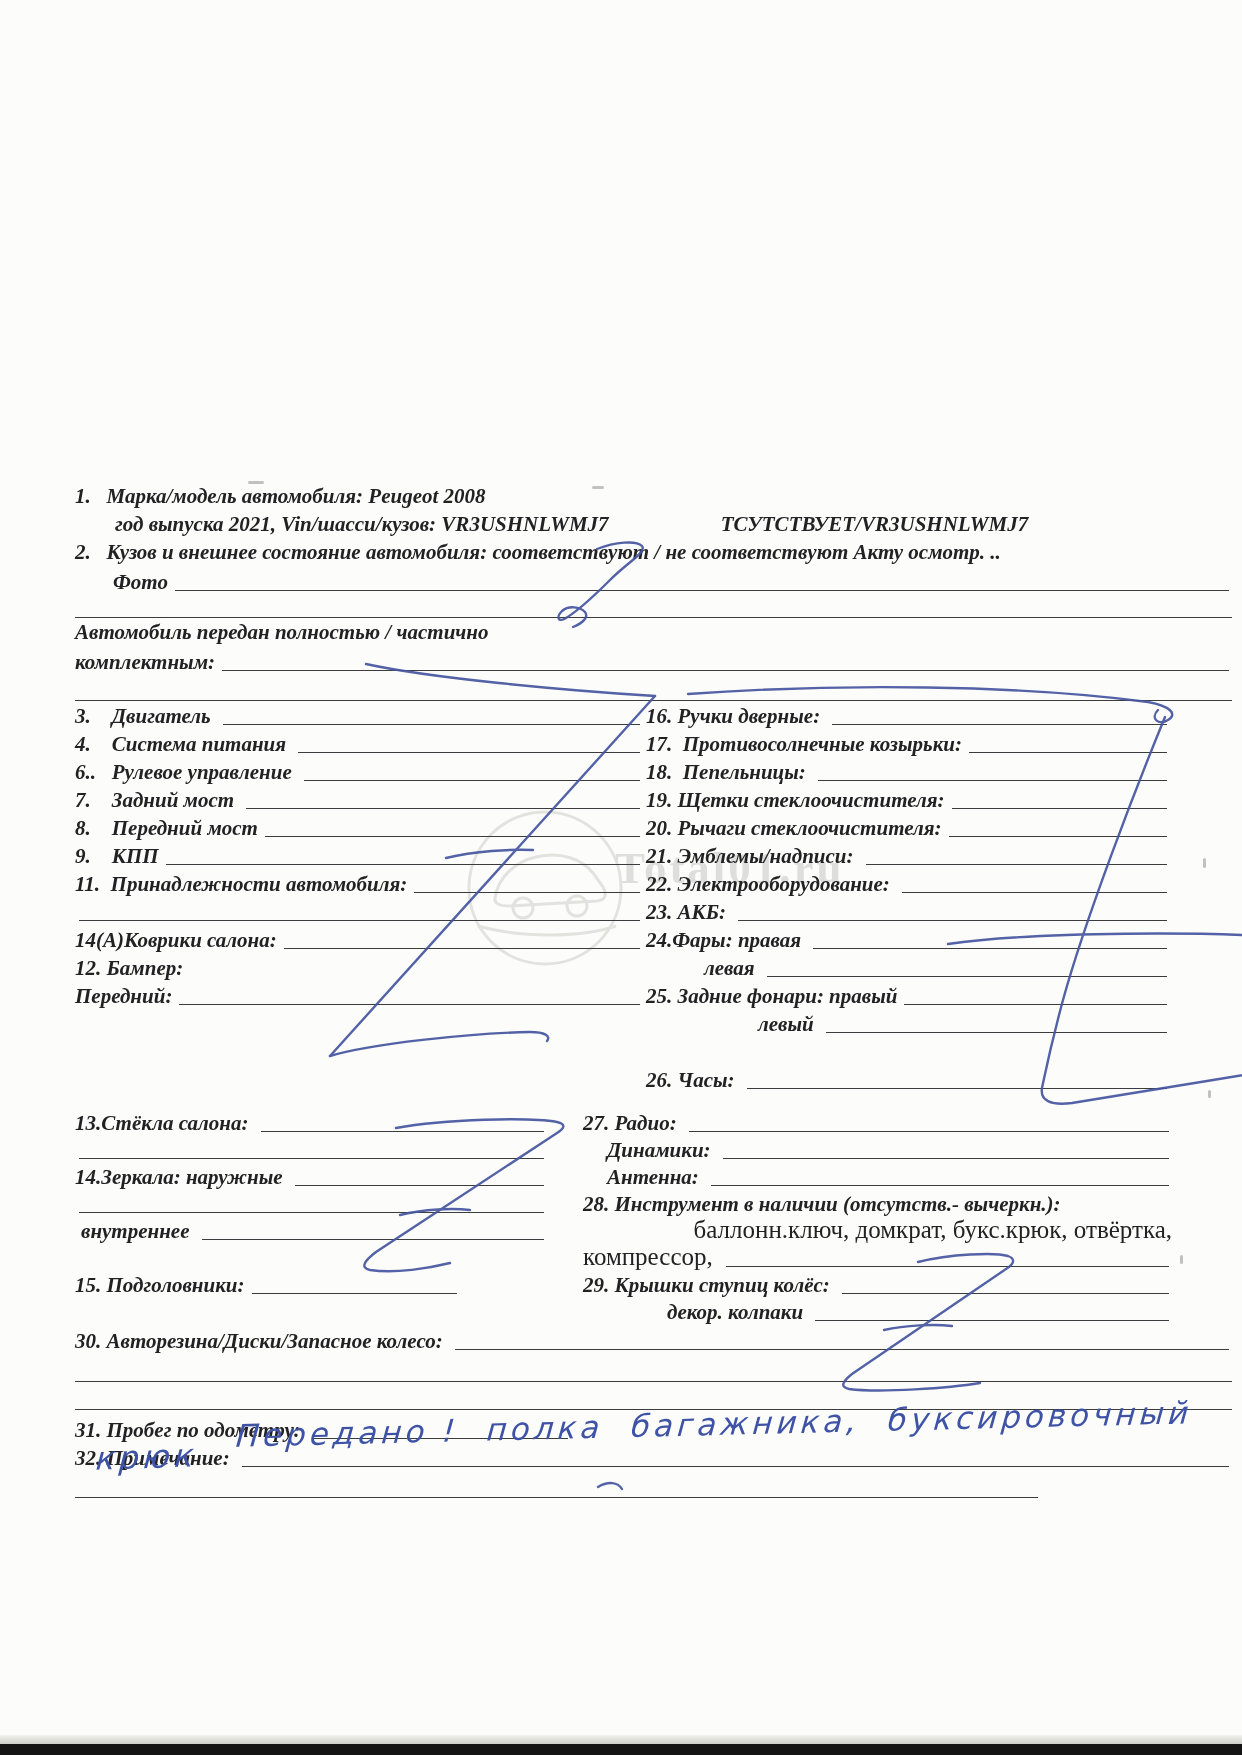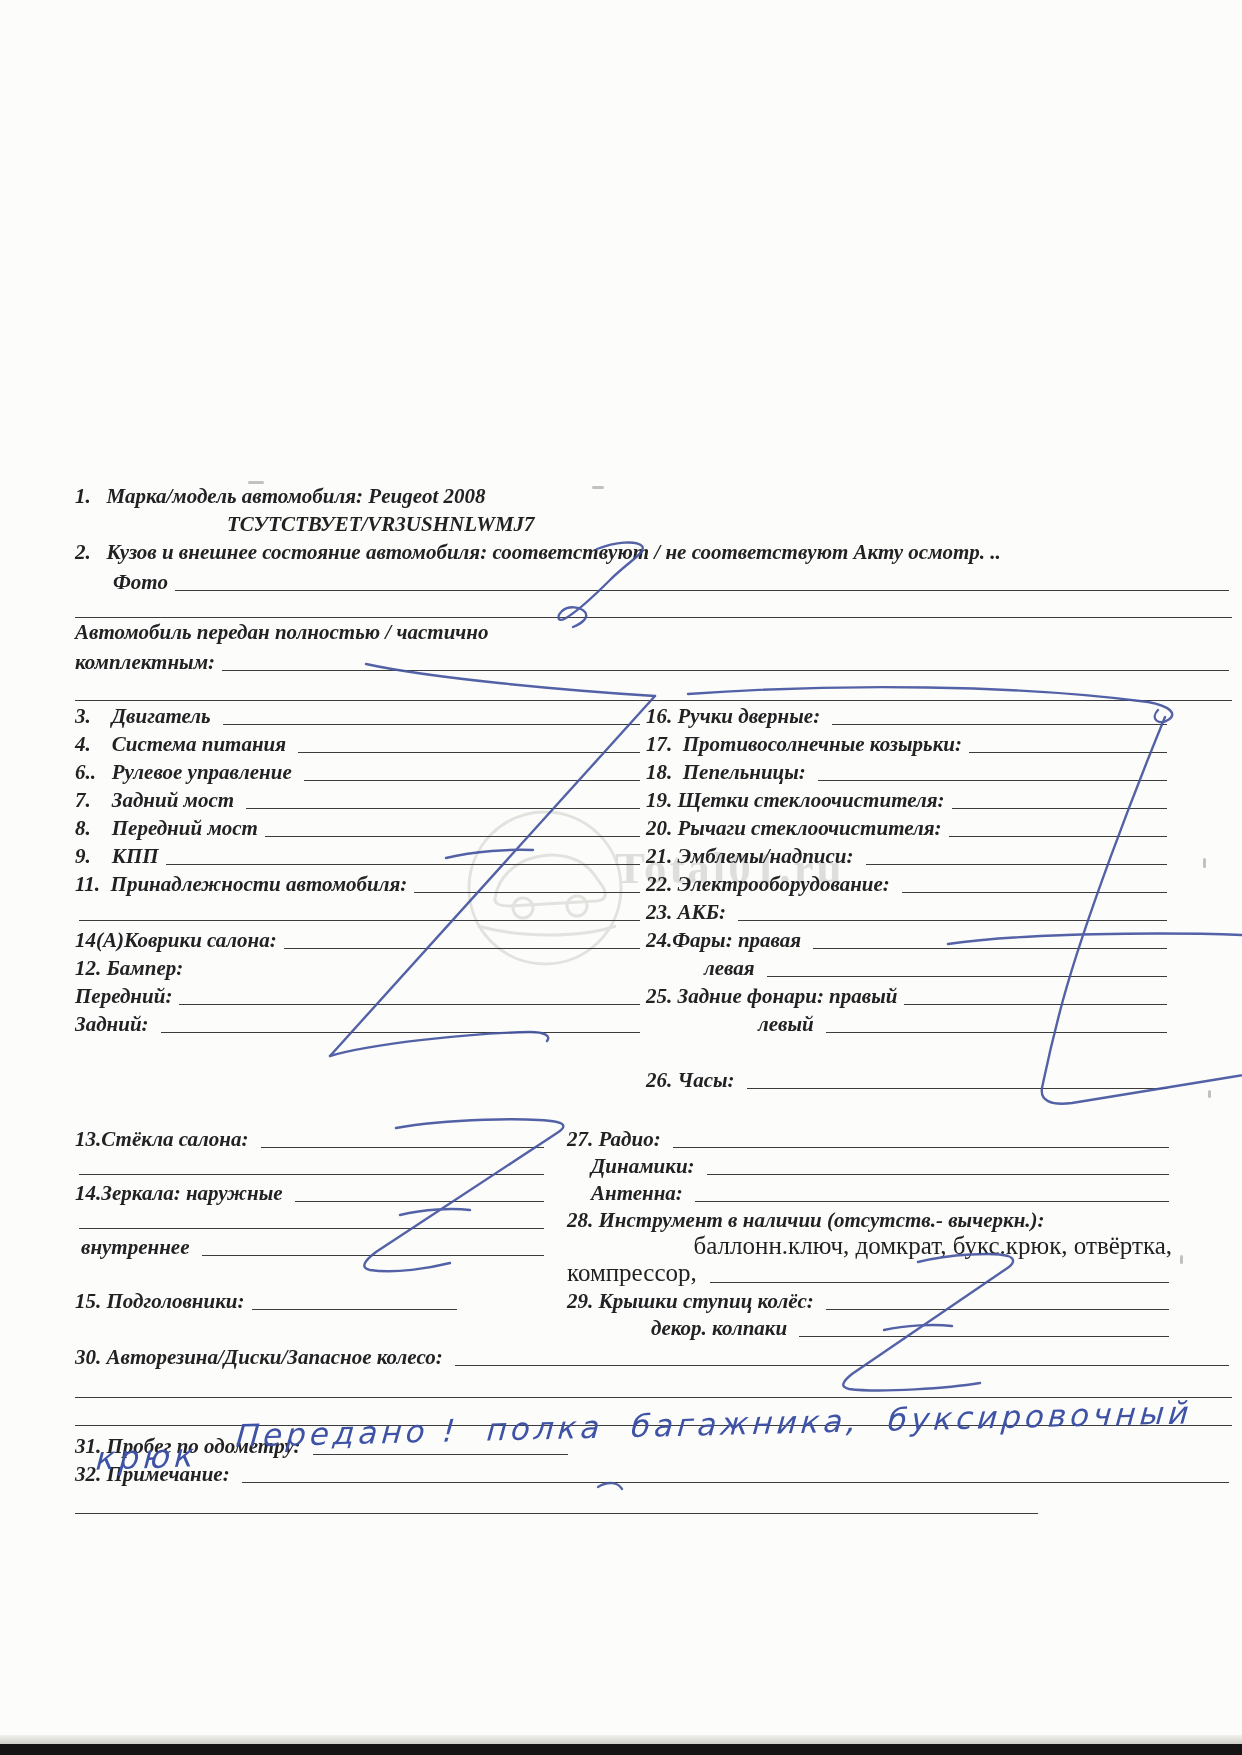--- a/index.html
+++ b/index.html
@@ -14,21 +14,21 @@
   .irow{display:flex; align-items:flex-end; white-space:pre;}
   .frow{display:flex; align-items:flex-end;}
   .flbl{white-space:pre;}
   .ffill{flex:1 1 auto; border-bottom:1.7px solid #3c3c3e; margin:0 3px 4px 7px; min-width:10px;}
   .hr{border-bottom:1.7px solid #3c3c3e;}
   .plain{font-style:normal; font-weight:normal; font-size:25px;justify-content:flex-end;}
   .cols{display:grid;}
   .sec1{grid-template-columns:568px 1fr; margin-top:0px;}
   .sec1 .frow{height:28px;text-align:right;}
   .sec1 .colR{padding-left:3px; padding-right:62px;}
-  .sec2{grid-template-columns:472px 1fr; margin-top:32px;}
+  .sec2{grid-template-columns:472px 1fr; margin-top:16px;gap:16px;}
   .sec2 .frow{height:27px;}
   .sec2 .colR{padding-left:20px; padding-right:60px;}
   .gap110{margin-left:112px;}
   .strokes{position:absolute; left:0; top:0; pointer-events:none;}
   .watermark{position:absolute; left:420px; top:800px; width:470px; height:180px; opacity:0.55; pointer-events:none;}
   .wm-text{
     position:absolute; left:195px; top:42px;
     font-family:"Liberation Serif",serif; font-style:normal; font-weight:bold;
     font-size:45px; color:#c6c6c4; letter-spacing:3px; pointer-events:none;
   }
@@ -60,20 +60,21 @@
     </svg>
     <div class="wm-text">Total01.ru</div>
   </div>
 
   <div class="content">
 
     <div class="irow" style="height:27px">
       <span>1.   Марка/модель автомобиля: Peugeot 2008</span>
     </div>
     <div class="irow" style="height:28px; padding-left:40px">
+      <span>год выпуска 2021, Vin/шасси/кузов: VR3USHNLWMJ7</span>
       <span class="gap110">ТСУТСТВУЕТ/VR3USHNLWMJ7</span>
     </div>
     <div class="irow" style="height:28px">
       <span>2.   Кузов и внешнее состояние автомобиля: соответствуют / не соответствуют Акту осмотр. ..</span>
     </div>
 
     <div class="frow" style="height:30px; padding-left:38px">
       <span class="flbl">Фото</span>
       <span class="ffill"></span>
     </div>
@@ -121,24 +122,20 @@
           </div>
           <div class="frow">
             <span class="flbl">14(А)Коврики салона:</span>
             <span class="ffill"></span>
           </div>
           <div class="frow">
             <span class="flbl">12. Бампер:</span>
           </div>
           <div class="frow">
             <span class="flbl">Передний:</span>
-            <span class="ffill"></span>
-          </div>
-          <div class="frow">
-            <span class="flbl">Задний: </span>
             <span class="ffill"></span>
           </div>
         </div>
       <div class="colR">
           <div class="frow">
             <span class="flbl">16. Ручки дверные: </span>
             <span class="ffill"></span>
           </div>
           <div class="frow">
             <span class="flbl">17.  Противосолнечные козырьки:</span>

